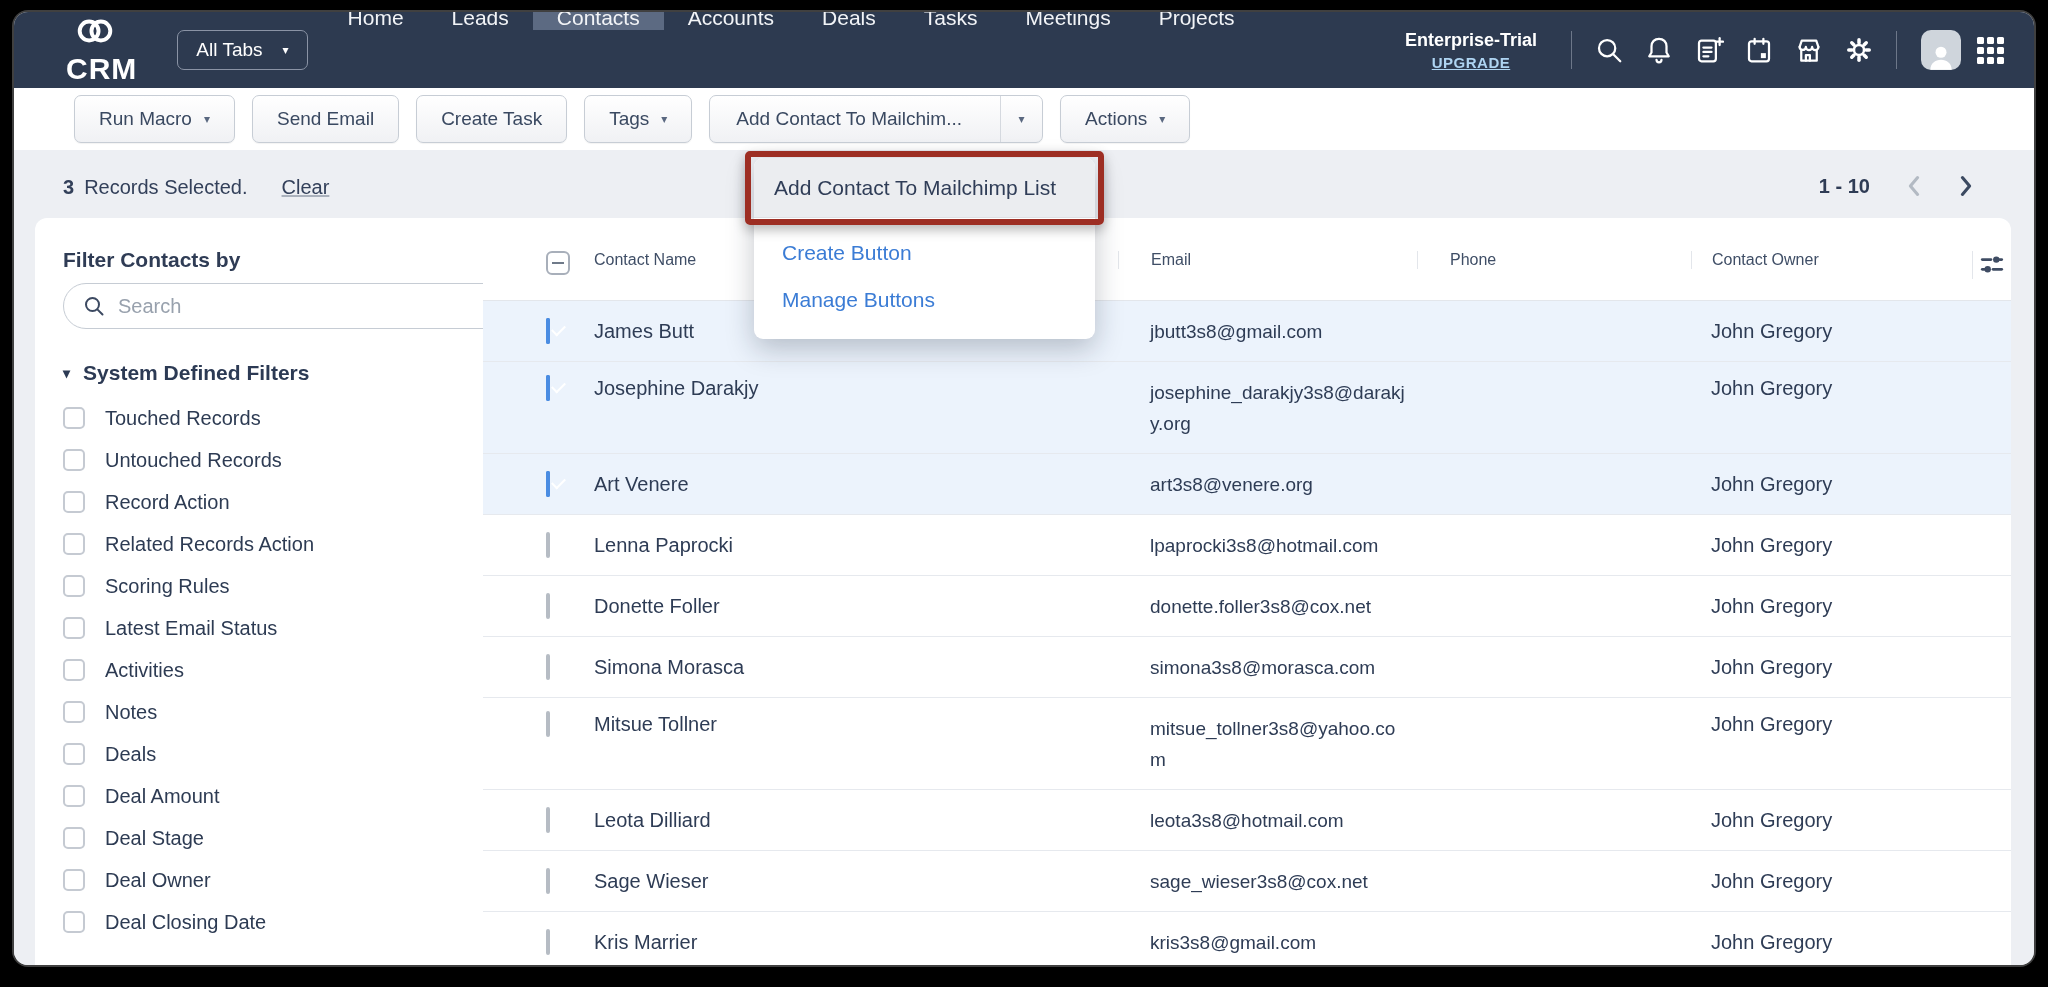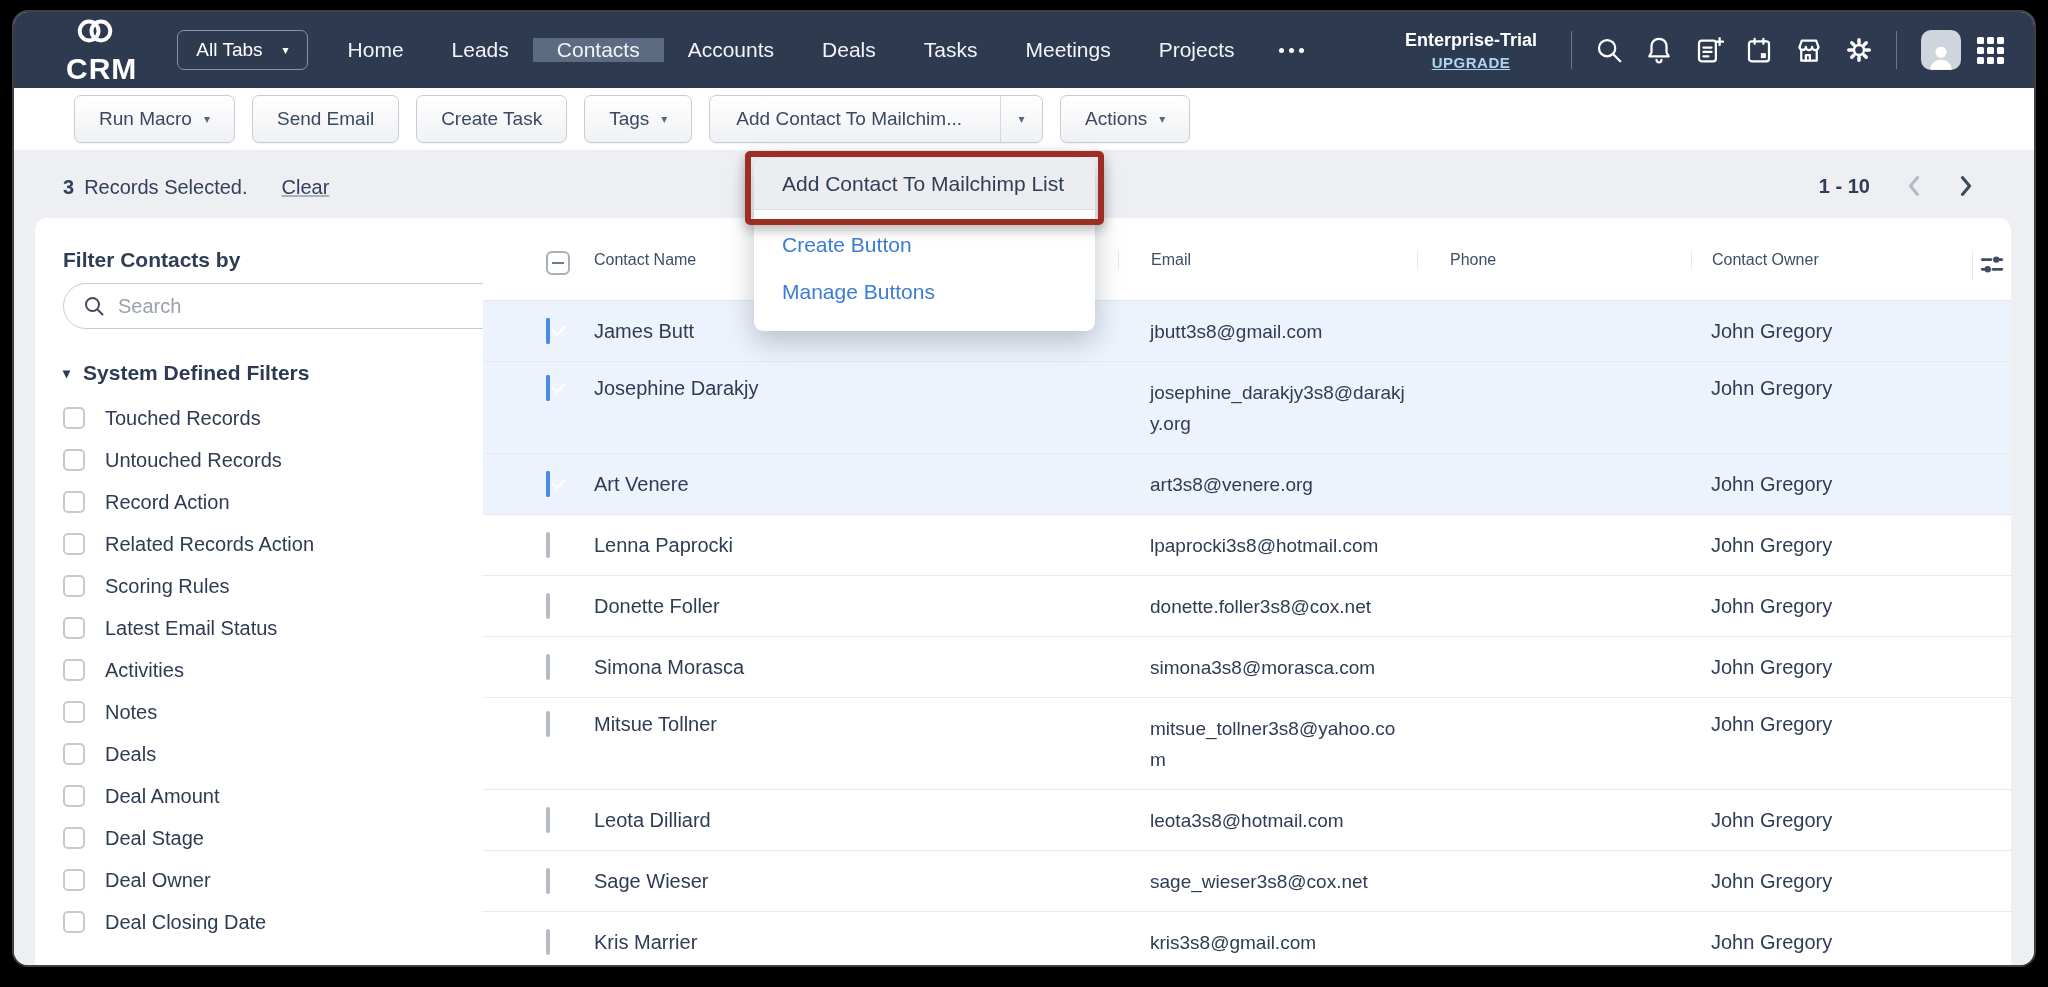--- a/index.html
+++ b/index.html
@@ -12,21 +12,21 @@
 
   
   .navbar { height:76px; background:#2d3a50; display:flex; align-items:center;
             padding:0 0 0 38px; color:#fff; }
   .logo { display:flex; align-items:center;flex-direction:column; }
   .brand { font-size:30px; font-weight:bold; letter-spacing:1px; margin-left:14px; color:#fff; }
   .alltabs { margin-left:40px; display:flex; align-items:center; gap:20px;
              border:1px solid #8a93a5; border-radius:7px; padding:8px 18px;
              font-size:19px; color:#fff; background:transparent; cursor:pointer; }
   .caret { font-size:12px; line-height:1; }
-  .nav-items { display:flex; align-items:center; height:88px; margin-left:16px; }
+  .nav-items { display:flex; align-items:flex-start; height:88px; margin-left:16px; }
   .nav-item { padding:0 24px; display:flex; align-items:center; font-size:21px;
               color:#f2f4f7; cursor:pointer; }
   .nav-item.active { background:#5c6a82; }
   .nav-more { display:flex; align-items:center; gap:5px; padding:0 20px; cursor:pointer; }
   .nav-more i { width:5px; height:5px; border-radius:50%; background:#fff; display:block; }
 
   .nav-right { margin-left:auto; display:flex; align-items:center; padding-right:26px; }
   .plan { text-align:center; margin-right:22px; }
   .plan-name { font-size:18px; font-weight:bold; }
   .plan-upgrade { font-size:15px; font-weight:bold; color:#aed4f2; text-decoration:underline;
@@ -114,21 +114,21 @@
             cursor:pointer; }
   .cb-row.checked { background:#4a8ce2; border-color:#4a8ce2; position:relative; }
   .cb-row.checked::after { content:""; position:absolute; left:4px; top:5px; width:11px; height:6px;
             border-left:2.6px solid #fff; border-bottom:2.6px solid #fff; transform:rotate(-45deg); }
 
   .colset-icon svg { stroke:#3f4c63; stroke-width:2.6; stroke-linecap:round; fill:#3f4c63; cursor:pointer; }
 
   
   .dropdown { position:absolute; left:740px; top:146px; width:341px; z-index:5;
               background:#fff; border-radius:9px; box-shadow:0 10px 28px rgba(20,30,50,.25); }
-  .dd-first { height:52px; background:#ebedf0; display:flex; align-items:center; padding-left:28px;
+  .dd-first { height:60px; background:#ebedf0; display:flex; align-items:center; padding-left:20px;
               font-size:21px; color:#2f3d57; border-radius:9px 9px 0 0;
               border-bottom:1px solid #dde0e5; cursor:pointer; }
   .dd-links { padding:23px 28px 27px; }
   .dd-link { display:block; font-size:21px; color:#3b7cd5; margin-bottom:23px; cursor:pointer; }
   .dd-link:last-child { margin-bottom:0; }
   .annotation { position:absolute; left:731px; top:139px; width:359px; height:74px;
                 border:6px solid #9d2e23; border-radius:5px; z-index:6; pointer-events:none;
                 box-shadow:0 5px 12px rgba(0,0,0,.28); }
 </style>
 </head>

